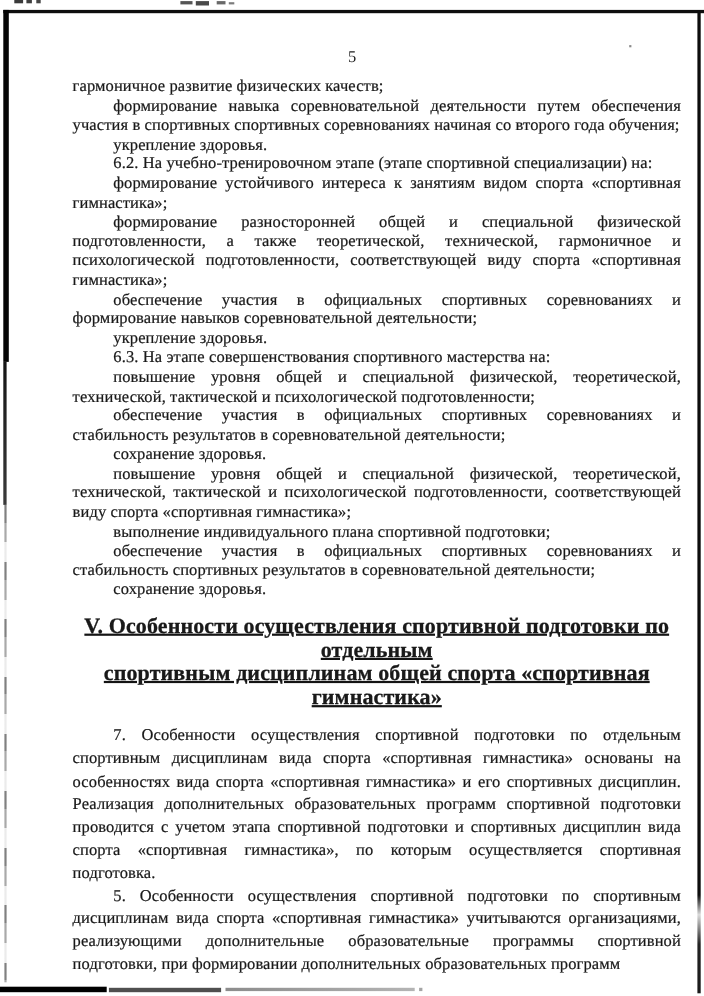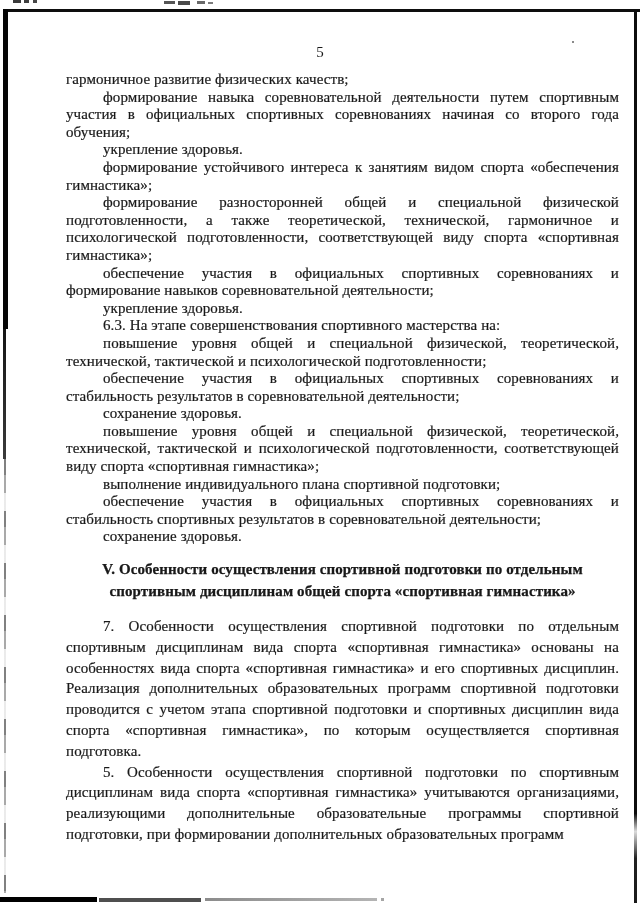--- a/index.html
+++ b/index.html
@@ -58,24 +58,25 @@
   }
   .text-block p {
     margin: 0;
     text-align: justify;
     text-indent: 37px;
     line-height: 17.6px;
   }
   .text-block p.continuation { text-indent: 0; }
   .heading {
     margin: 13px 0 0 0;
-    font-size: 15px;
+    font-size: 20px;
     font-weight: 700;
     text-align: center;
     line-height: 21.5px;
+    text-decoration: underline;
     -webkit-text-stroke: 0.25px #141414;
   }
   .heading .hline { display: block; }
   .after-section { margin-top: 14px; }
   .after-section p { line-height: 20.8px; }
   
   .bottom-bar { position: absolute; left: 0; top: 897px; width: 390px; height: 6px; }
   .bb1 { position: absolute; left: 0; top: 0; width: 97px; height: 5px; background: #000000; }
   .bb2 { position: absolute; left: 99px; top: 1px; width: 102px; height: 4px; background: #4f4f4f; }
   .bb3 { position: absolute; left: 205px; top: 1px; width: 172px; height: 3px;
@@ -99,23 +100,24 @@
   <span class="tm" style="left:164px;top:1px;width:11px;height:3px;background:#555555;"></span>
   <span class="tm" style="left:178px;top:1px;width:12px;height:4px;background:#4a4a4a;"></span>
   <span class="tm" style="left:197px;top:1px;width:8px;height:3px;background:#696969;"></span>
   <span class="tm" style="left:208px;top:2px;width:5px;height:2px;background:#7c7c7c;"></span>
   <span class="speck"></span>
 
   <div class="page-number">5</div>
 
   <div class="text-block">
     <p class="continuation">гармоничное развитие физических качеств;</p>
-    <p>формирование навыка соревновательной деятельности путем спортивным участия в официальных спортивных соревнованиях начиная со второго года обучения;</p>
+    <p>формирование навыка соревновательной деятельности путем обеспечения участия в спортивных спортивных соревнованиях начиная со второго года обучения;</p>
     <p>укрепление здоровья.</p>
-    <p>формирование устойчивого интереса к занятиям видом спорта «обеспечения гимнастика»;</p>
+    <p>6.2. На учебно-тренировочном этапе (этапе спортивной специализации) на:</p>
+    <p>формирование устойчивого интереса к занятиям видом спорта «спортивная гимнастика»;</p>
     <p>формирование разносторонней общей и специальной физической подготовленности, а также теоретической, технической, гармоничное и психологической подготовленности, соответствующей виду спорта «спортивная гимнастика»;</p>
     <p>обеспечение участия в официальных спортивных соревнованиях и формирование навыков соревновательной деятельности;</p>
     <p>укрепление здоровья.</p>
     <p>6.3. На этапе совершенствования спортивного мастерства на:</p>
     <p>повышение уровня общей и специальной физической, теоретической, технической, тактической и психологической подготовленности;</p>
     <p>обеспечение участия в официальных спортивных соревнованиях и стабильность результатов в соревновательной деятельности;</p>
     <p>сохранение здоровья.</p>
     <p>повышение уровня общей и специальной физической, теоретической, технической, тактической и психологической подготовленности, соответствующей виду спорта «спортивная гимнастика»;</p>
     <p>выполнение индивидуального плана спортивной подготовки;</p>
     <p>обеспечение участия в официальных спортивных соревнованиях и стабильность спортивных результатов в соревновательной деятельности;</p>

